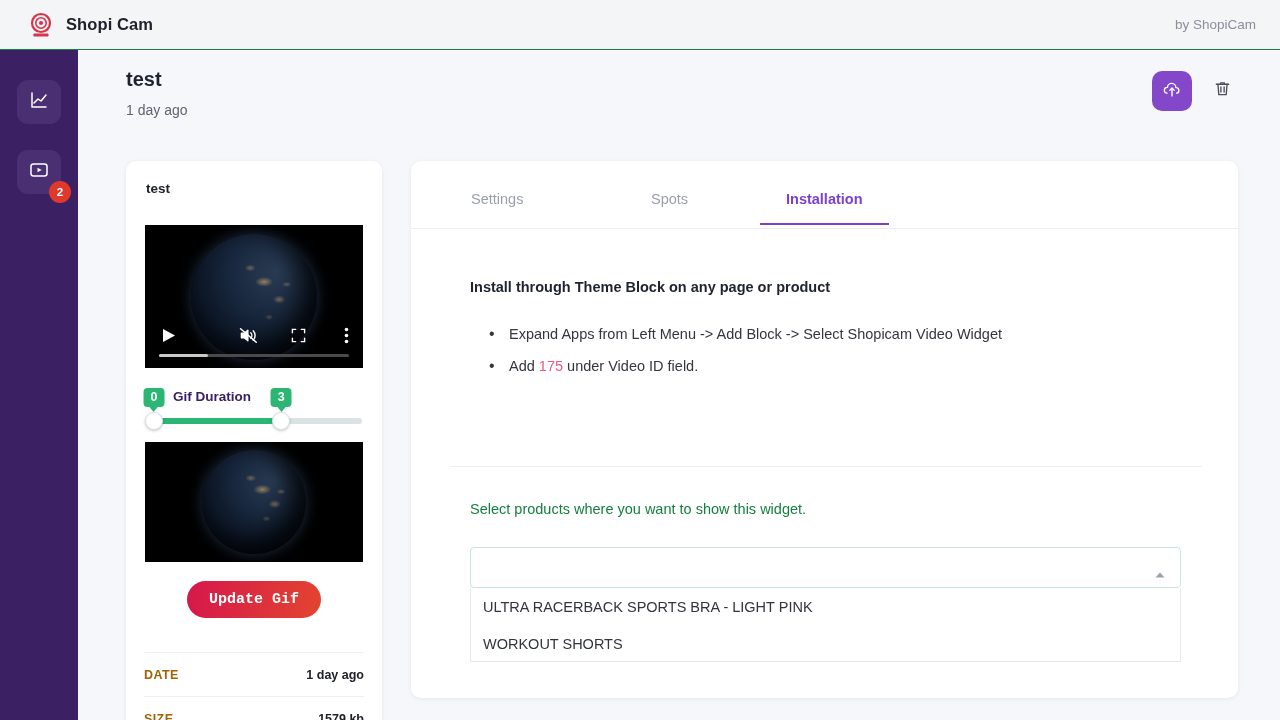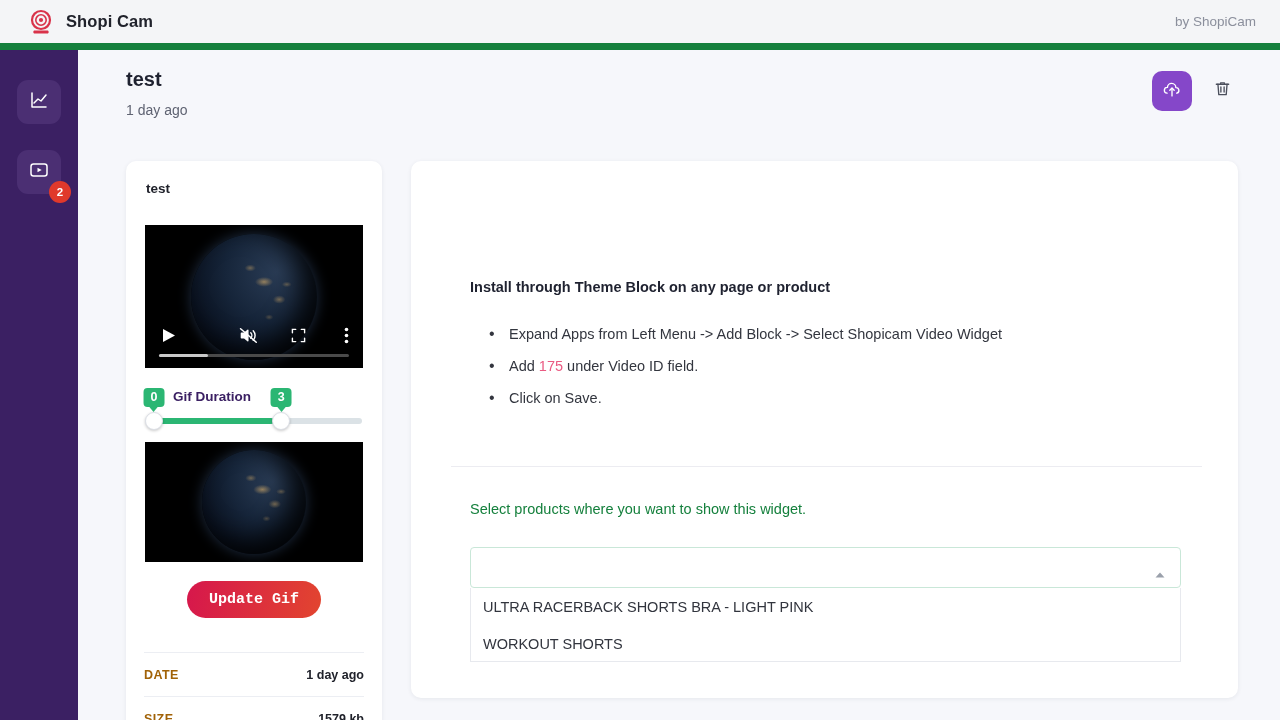--- a/index.html
+++ b/index.html
@@ -8,21 +8,21 @@
     overflow: hidden;
     font-family: "Liberation Sans", sans-serif;
     background: #f6f7fb;
   }
 
   
   #topbar {
     position: absolute; top: 0; left: 0;
     width: 1280px; height: 50px;
     background: #f4f5f7;
-    border-bottom: 7px solid #15803d;
+    border-bottom: 1px solid #15803d;
     display: flex; align-items: center;
   }
   #brand { display: flex; align-items: center; gap: 12px; margin-left: 28px; }
   .cam-logo { width: 26px; height: 26px; position: relative; }
   #brand-name { font-size: 16.5px; font-weight: 600; color: #20222b; letter-spacing: .1px; }
   #byline { margin-left: auto; margin-right: 24px; font-size: 13.5px; color: #8b8f9c; }
 
   
   #sidebar {
     position: absolute; top: 50px; left: 0;
@@ -327,44 +327,46 @@
       <span class="meta-val">1 day ago</span>
     </div>
     <div class="meta-row">
       <span class="meta-key">SIZE</span>
       <span class="meta-val">1579 kb</span>
     </div>
   </div>
 </div>
 
 <div id="right-card">
+  <div id="tabs">
+    <button class="tab" id="tab-0">Settings</button>
+    <button class="tab" id="tab-1">Spots</button>
+    <button class="tab active" id="tab-2">Installation</button>
+  </div>
 
   <div id="install-heading">Install through Theme Block on any page or product</div>
 
   <ul id="install-list">
     <li>
       <span>Expand Apps from Left Menu -&gt; Add Block -&gt; Select Shopicam Video Widget</span>
     </li>
     <li>
       <span>Add </span><span class="hl">175</span><span> under Video ID field.</span>
     </li>
-    <li>
-      <span>Click on Save.</span>
-    </li>
   </ul>
 
   <div id="divider"></div>
 
   <div id="select-label">Select products where you want to show this widget.</div>
 
   <div id="product-select">
     <span id="select-caret">
       <svg width="12" height="8" viewBox="0 0 12 8">
           <path d="M6 1.5 L10.5 6.5 L1.5 6.5 z" fill="#9aa0ab"></path>
         </svg>
     </span>
   </div>
 
   <div id="product-options">
-    <div class="option">ULTRA RACERBACK SHORTS BRA - LIGHT PINK</div>
+    <div class="option">ULTRA RACERBACK SPORTS BRA - LIGHT PINK</div>
     <div class="option">WORKOUT SHORTS</div>
   </div>
 </div>
 
 </body></html>

